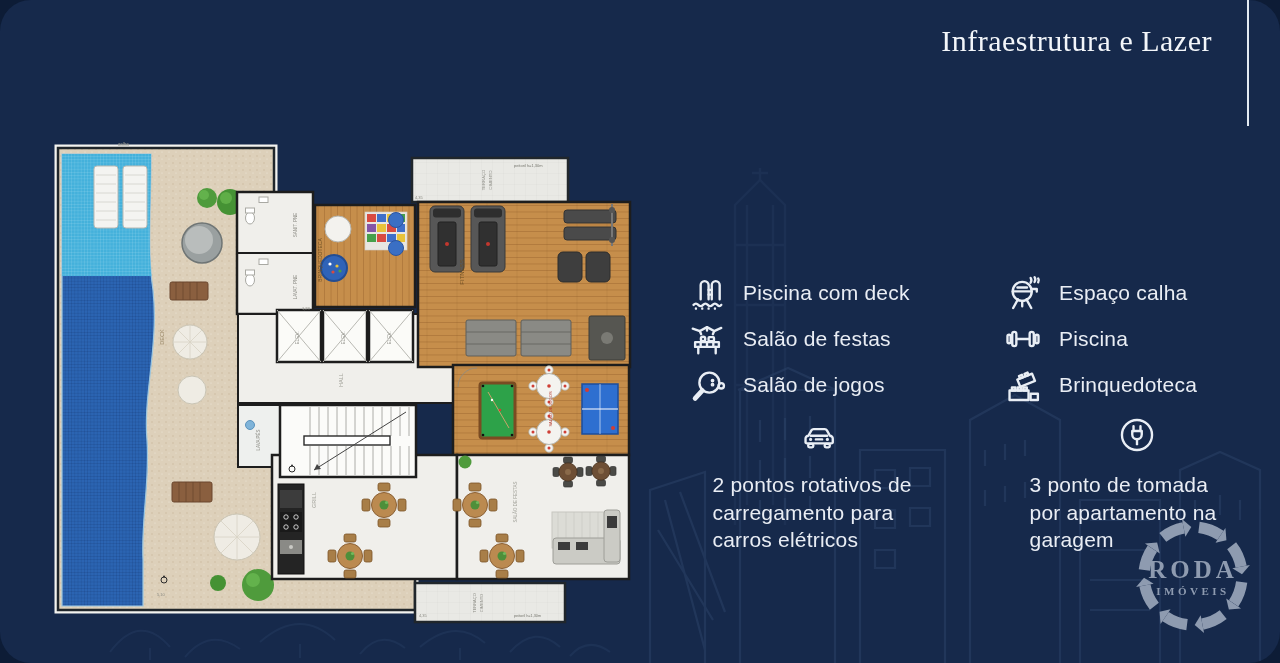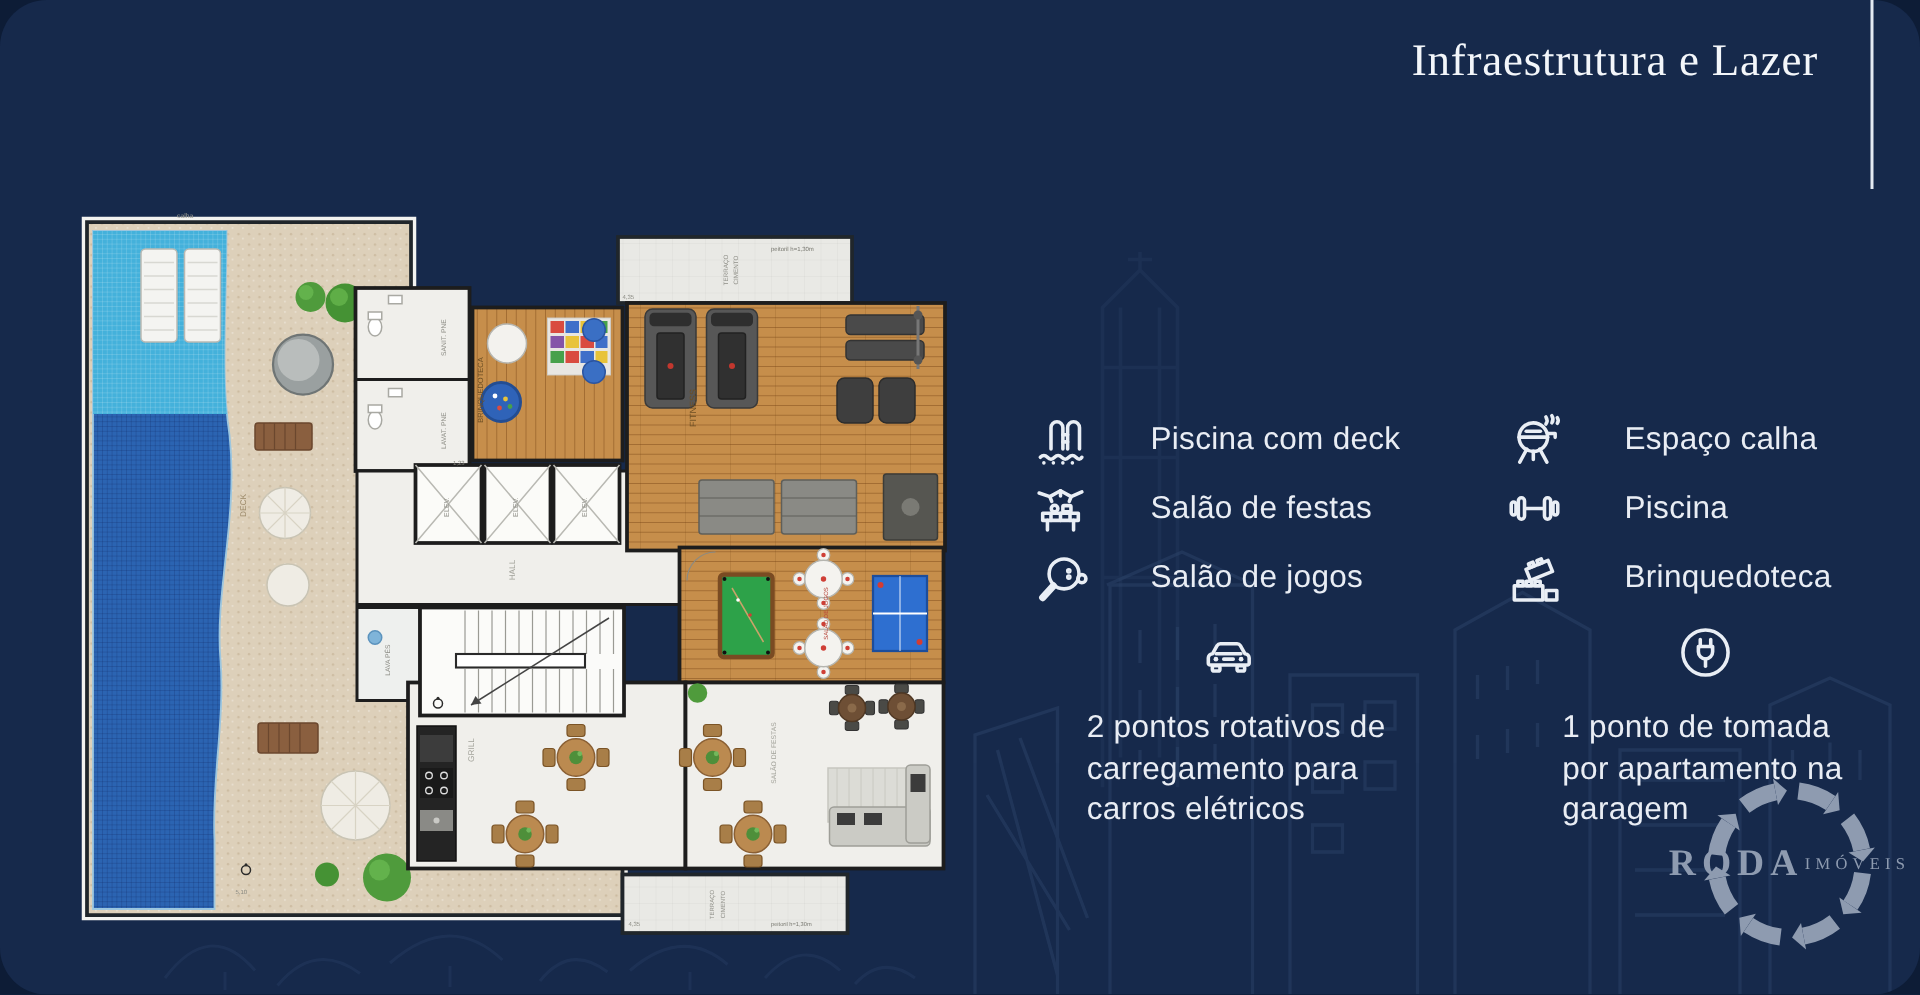--- a/index.html
+++ b/index.html
@@ -12,30 +12,30 @@
   .vline{position:absolute;top:0;right:31px;width:2px;height:126px;background:#e3eaf2;}
   
   .amenity-col{position:absolute;display:flex;flex-direction:column;}
   #col1{left:686px;top:270px;width:265px;}
   #col2{left:1002px;top:270px;width:270px;}
   .amenity-row{display:flex;align-items:center;gap:15px;min-height:46px;}
   .amenity-row.multi{min-height:84px;align-items:center;margin-top:6px;flex-direction:column;}
   .aicon{flex:0 0 42px;width:42px;display:flex;align-items:center;justify-content:center;}
   .aicon svg{width:38px;height:38px;stroke:#e9eef5;fill:none;
              stroke-width:1.5;stroke-linecap:round;stroke-linejoin:round;}
-  .alabel{color:#e9edf4;font-size:21px;font-weight:500;letter-spacing:.2px;line-height:1.32;margin-left:24px;}
+  .alabel{color:#e9edf4;font-size:21px;font-weight:500;letter-spacing:.2px;line-height:1.32;}
   #col1 .alabel{max-width:212px;}
   #col2 .alabel{max-width:215px;}
   
   .logo{position:absolute;left:1127px;top:510px;width:132px;height:132px;}
   .logo svg{position:absolute;inset:0;width:100%;height:100%;}
-  .logo-text{position:absolute;inset:0;display:flex;flex-direction:row;align-items:center;
+  .logo-text{position:absolute;inset:0;display:flex;flex-direction:column;align-items:center;
              justify-content:center;gap:1px;color:#8e9bb0;font-family:"Liberation Serif",serif;}
   .logo-name{font-size:25px;font-weight:700;letter-spacing:4px;}
-  .logo-sub{font-size:11px;font-weight:400;letter-spacing:3.5px;}
+  .logo-sub{font-size:11px;font-weight:700;letter-spacing:3.5px;}
   
   .wm{position:absolute;pointer-events:none;}
   
   #plan{position:absolute;left:52px;top:140px;width:592px;height:500px;}
   #plan text{font-family:"Liberation Sans",sans-serif;}
 </style>
 </head>
 <body>
 
 <div id="stage">
@@ -464,21 +464,21 @@
     </div>
     <div class="amenity-row multi">
       <span class="aicon">
         <svg viewBox="0 0 24 24">
           <circle cx="12" cy="12" r="9.5"></circle>
           <path d="M9.8,9.5 v-3 M14.2,9.5 v-3"></path>
           <path d="M9,9.5 h6 v2.2 a3,3 0 0 1 -6,0 z"></path>
           <path d="M12,14.8 v3"></path>
         </svg>
       </span>
-      <span class="alabel">1 ponto de tomada por apartamento na garagem</span>
+      <span class="alabel">3 ponto de tomada por apartamento na garagem</span>
     </div>
   </div>
 
   <div class="logo">
     <svg id="logo-ring" viewBox="0 0 140 140">
         <path d="M76.34,18.39 A 52 52 0 0 1 99.08,26.89" stroke="#8e9bb0" stroke-width="12" fill="none"></path>
         <polygon points="93.77,34.77 104.39,19.01 105.46,31.97" fill="#8e9bb0"></polygon>
         <path d="M110.98,37.99 A 52 52 0 0 1 121.04,60.08" stroke="#8e9bb0" stroke-width="12" fill="none"></path>
         <polygon points="111.72,61.89 130.37,58.27 121.97,68.19" fill="#8e9bb0"></polygon>
         <path d="M121.61,76.34 A 52 52 0 0 1 113.11,99.08" stroke="#8e9bb0" stroke-width="12" fill="none"></path>

